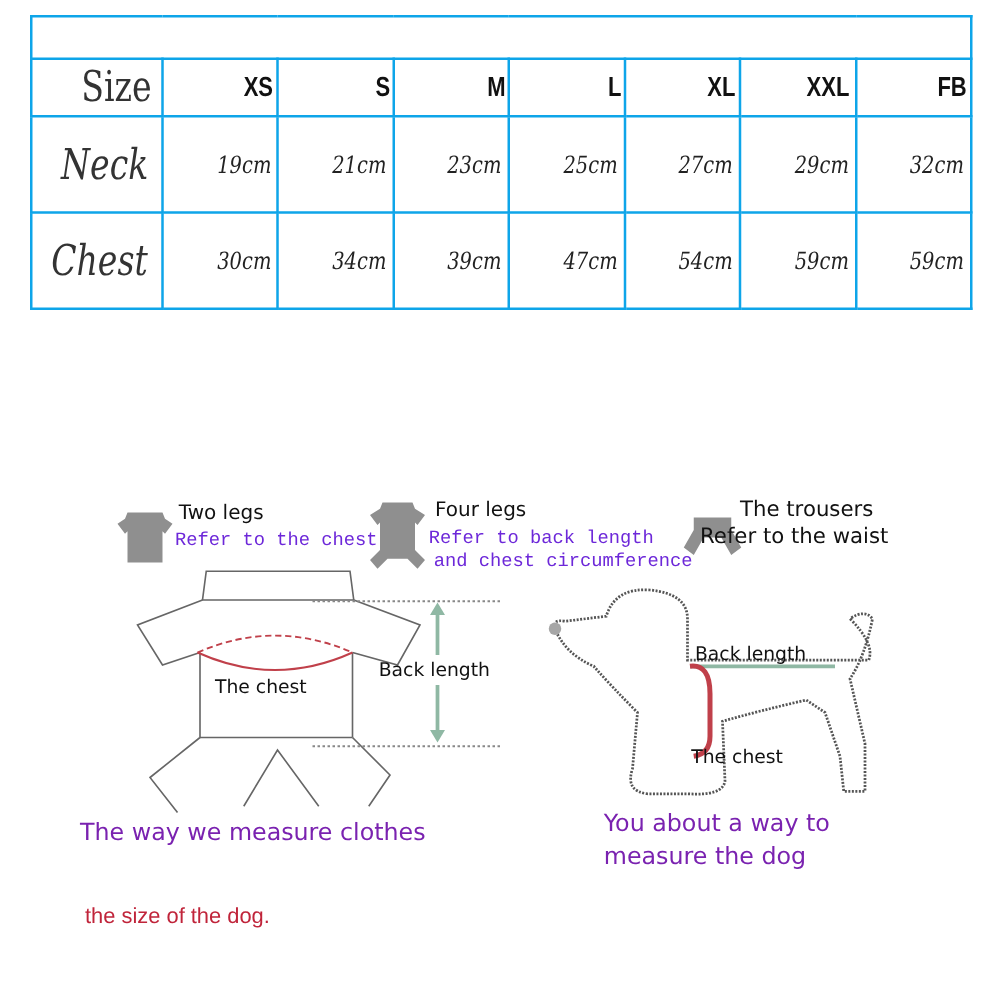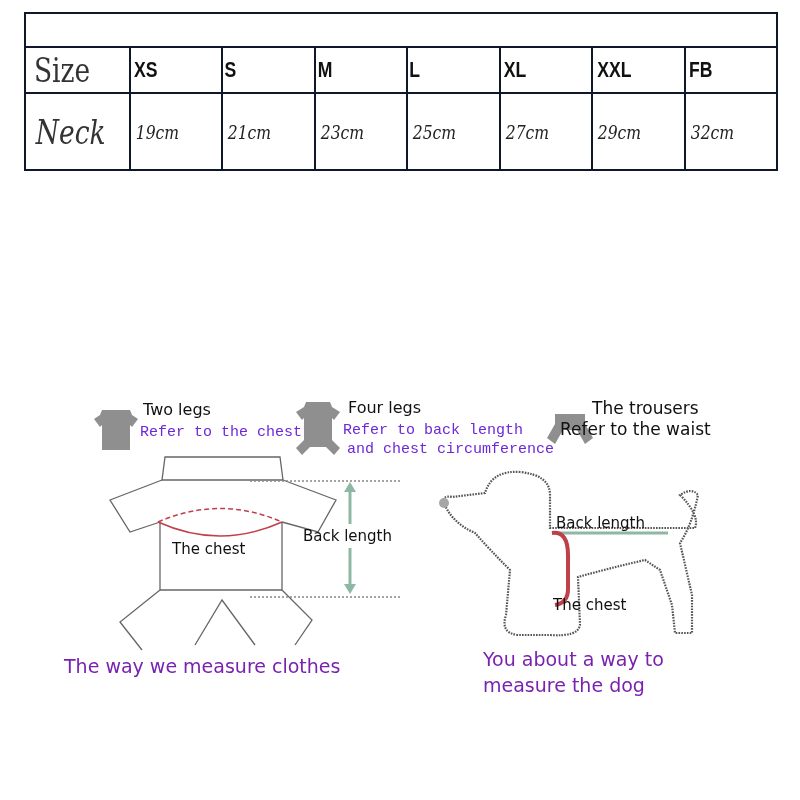--- a/index.html
+++ b/index.html
@@ -5,22 +5,22 @@
     html, body { margin: 0; padding: 0; background: #ffffff; }
     body { width: 800px; height: 800px; position: relative; overflow: hidden; font-family: "DejaVu Sans", sans-serif; }
 
     .size-table {
       position: absolute; left: 24px; top: 12px;
       width: 754px; border-collapse: collapse;
       border: 2px solid #222;
       table-layout: fixed;
     }
     .size-table td {
-      border: 2px solid #0f172a;
-      text-align: left; vertical-align: middle;
+      border: 2px solid #0ea5e9;
+      text-align: right; vertical-align: middle;
       padding: 0;
     }
     .size-table tr.blank td { height: 32px; }
     .size-table tr.header td { height: 44px; }
     .size-table tr.meas td { height: 75px; font-style: italic; }
     .size-table col.label-col { width: 105px; }
     .row-label {
       font-family: "DejaVu Serif", serif;
       font-size: 34px; color: #333;
       transform: scaleX(0.78); display: inline-block;
@@ -80,20 +80,30 @@
   <tr class="meas">
     <td><span class="row-label">Neck</span></td>
     <td><span class="cell-val">19cm</span></td>
     <td><span class="cell-val">21cm</span></td>
     <td><span class="cell-val">23cm</span></td>
     <td><span class="cell-val">25cm</span></td>
     <td><span class="cell-val">27cm</span></td>
     <td><span class="cell-val">29cm</span></td>
     <td><span class="cell-val">32cm</span></td>
   </tr>
+  <tr class="meas">
+    <td><span class="row-label">Chest</span></td>
+    <td><span class="cell-val">30cm</span></td>
+    <td><span class="cell-val">34cm</span></td>
+    <td><span class="cell-val">39cm</span></td>
+    <td><span class="cell-val">47cm</span></td>
+    <td><span class="cell-val">54cm</span></td>
+    <td><span class="cell-val">59cm</span></td>
+    <td><span class="cell-val">59cm</span></td>
+  </tr>
 </tbody>
   </table>
 
 <svg style="left:92px; top:407px;" width="48" height="44" viewBox="0 0 48 44">
   <path d="M10 3 L38 3 L40 8 L46 12 L40 20 L38 18 L38 43 L10 43 L10 18 L8 20 L2 12 L8 8 Z" fill="#8f8f8f"></path>
 </svg>
 <div class="abs legend-title" style="left:143px; top:400px;">Two legs</div>
 <div class="abs legend-sub" style="left:140px; top:424px;">Refer to the chest</div>
 
 <svg style="left:292px; top:400px;" width="52" height="56" viewBox="0 0 52 56">
@@ -149,13 +159,14 @@
   <line x1="122" y1="68" x2="238" y2="68" stroke="#8fb8a4" stroke-width="3"></line>
 
   <path d="M122 68 Q138 66 138 90 L138 124 Q138 138 125 140" fill="none" stroke="#c0404a" stroke-width="4"></path>
 </svg>
 <div class="abs diagram-label" style="left:556px; top:514px;">Back length</div>
 <div class="abs diagram-label" style="left:553px; top:596px;">The chest</div>
 <div class="abs purple" style="left:483px; top:648px;">You about a way to</div>
 <div class="abs purple" style="left:483px; top:674px;">measure the dog</div>
 
 <div class="abs tips" style="left:22px; top:721px; width:770px;">
+  <div class="indent">the size of the dog.</div>
 </div>
 
 </body></html>

